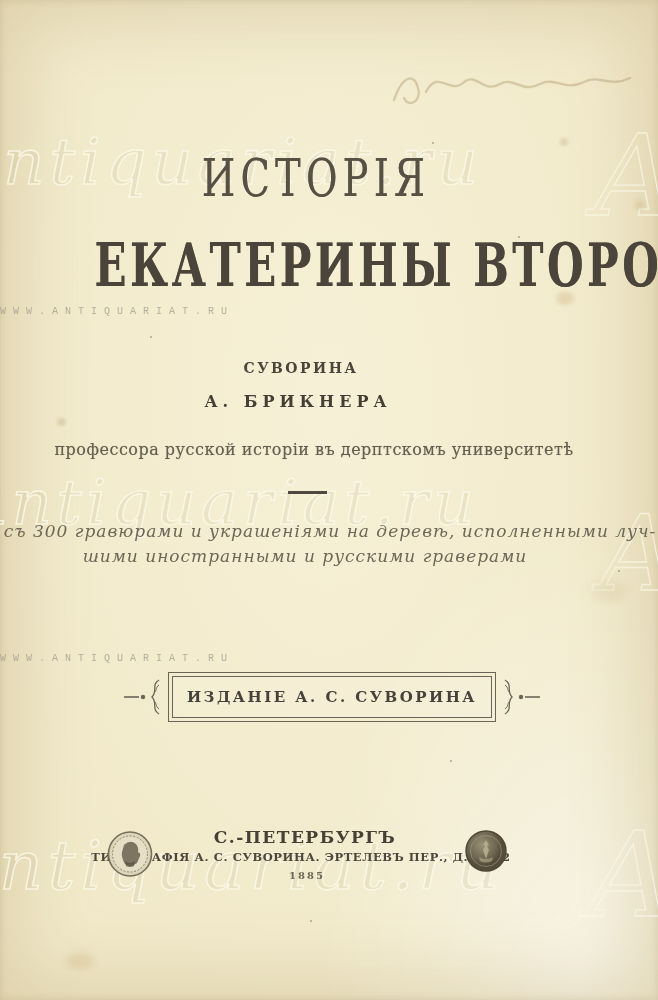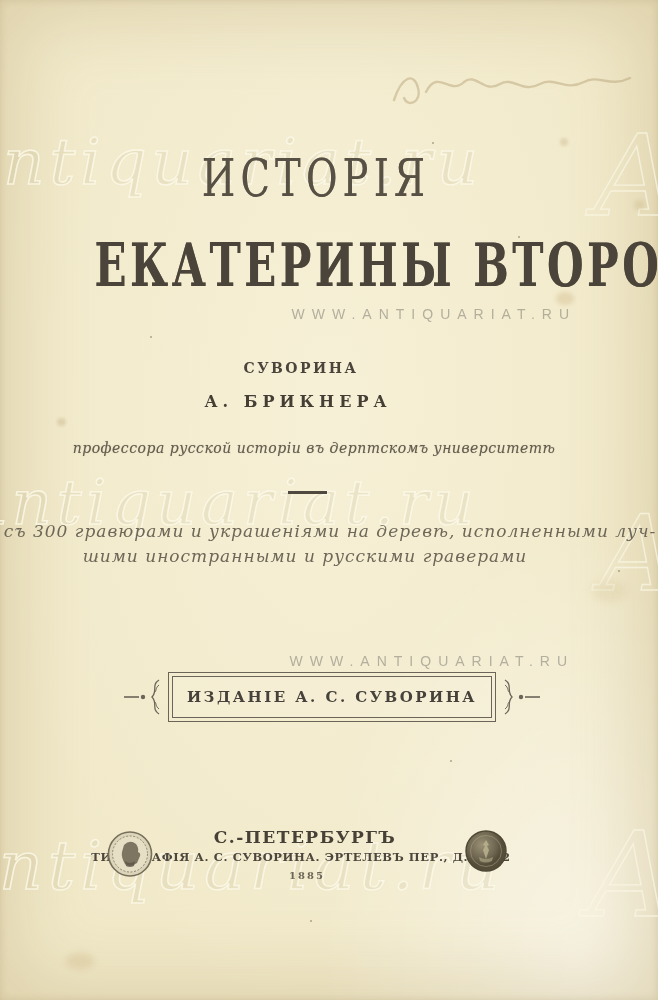--- a/index.html
+++ b/index.html
@@ -31,24 +31,24 @@
     position:absolute;
     font-family:"DejaVu Serif",serif;font-style:italic;
     color:transparent;
     -webkit-text-stroke:1.4px rgba(250,246,228,.75);
     pointer-events:none;z-index:1;line-height:1;
   }
 
   
   .www{
     position:absolute;z-index:4;
-    font-family:Liberation Sans, sans-serif;
-    font-size:14px;letter-spacing:7px;
+    font-family:Liberation Mono, monospace;
+    font-size:10px;letter-spacing:7px;
     color:rgba(158,153,139,.75);
-    white-space:nowrap;text-align:right;
+    white-space:nowrap;text-align:left;
   }
 
   
   .print{position:absolute;z-index:3;white-space:nowrap;text-align:center;}
   .title1{
     top:148px;left:0;width:632px;
     font-size:52px;letter-spacing:7px;color:#575044;
     transform:scaleX(.74);transform-origin:center;
     text-shadow:0 0 .6px rgba(80,70,55,.55);
   }
@@ -61,21 +61,21 @@
   .byline{
     top:360px;left:0;width:602px;
     font-size:14px;font-weight:bold;letter-spacing:2.5px;color:#4a443b;
   }
   .author{
     top:392px;left:0;width:596px;
     font-size:16px;font-weight:bold;letter-spacing:5px;color:#443e35;
   }
   .affil{
     top:440px;left:0;width:628px;
-    font-size:14px;font-style:italic;letter-spacing:.5px;color:#655e50;
+    font-size:16px;letter-spacing:.5px;color:#655e50;
     text-shadow:0 0 .8px rgba(100,90,70,.5);
   }
   .divider{
     top:491px;left:288px;width:39px;height:2.5px;
     background:#4f4940;z-index:3;
   }
   .note1{
     top:521px;left:0;width:660px;
     font-size:17px;font-style:italic;letter-spacing:1px;color:#6e6758;
   }

